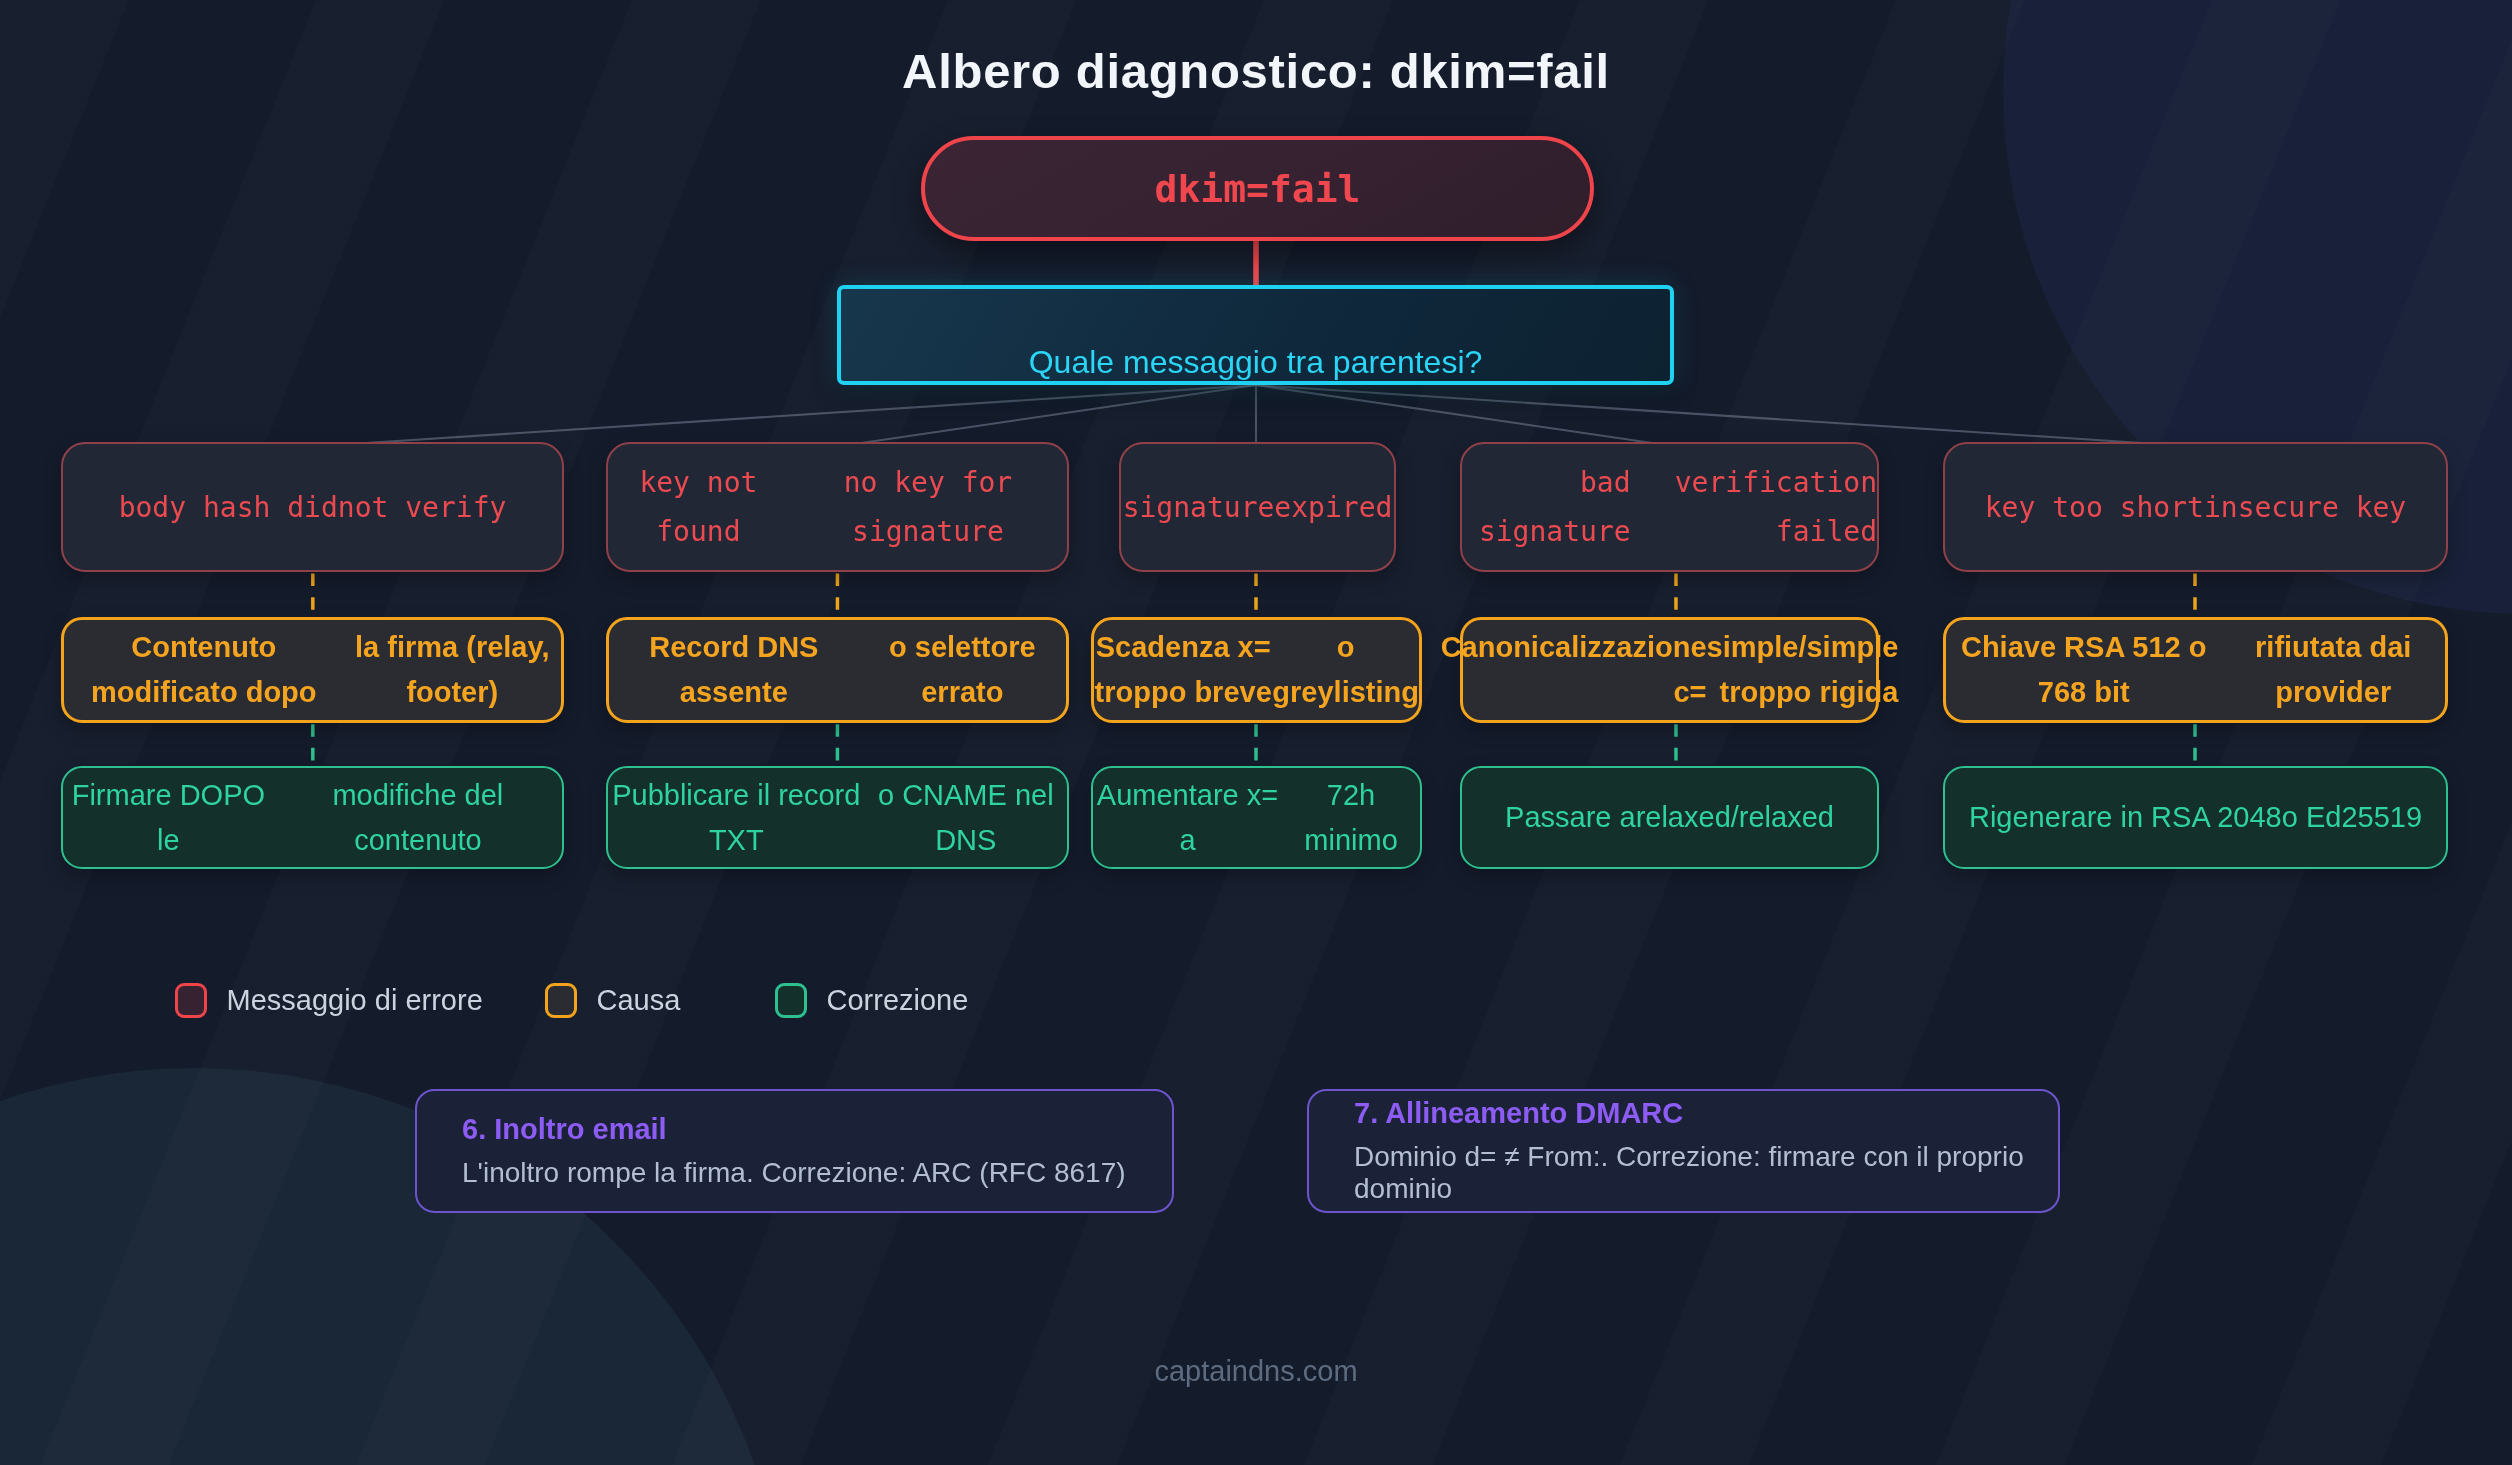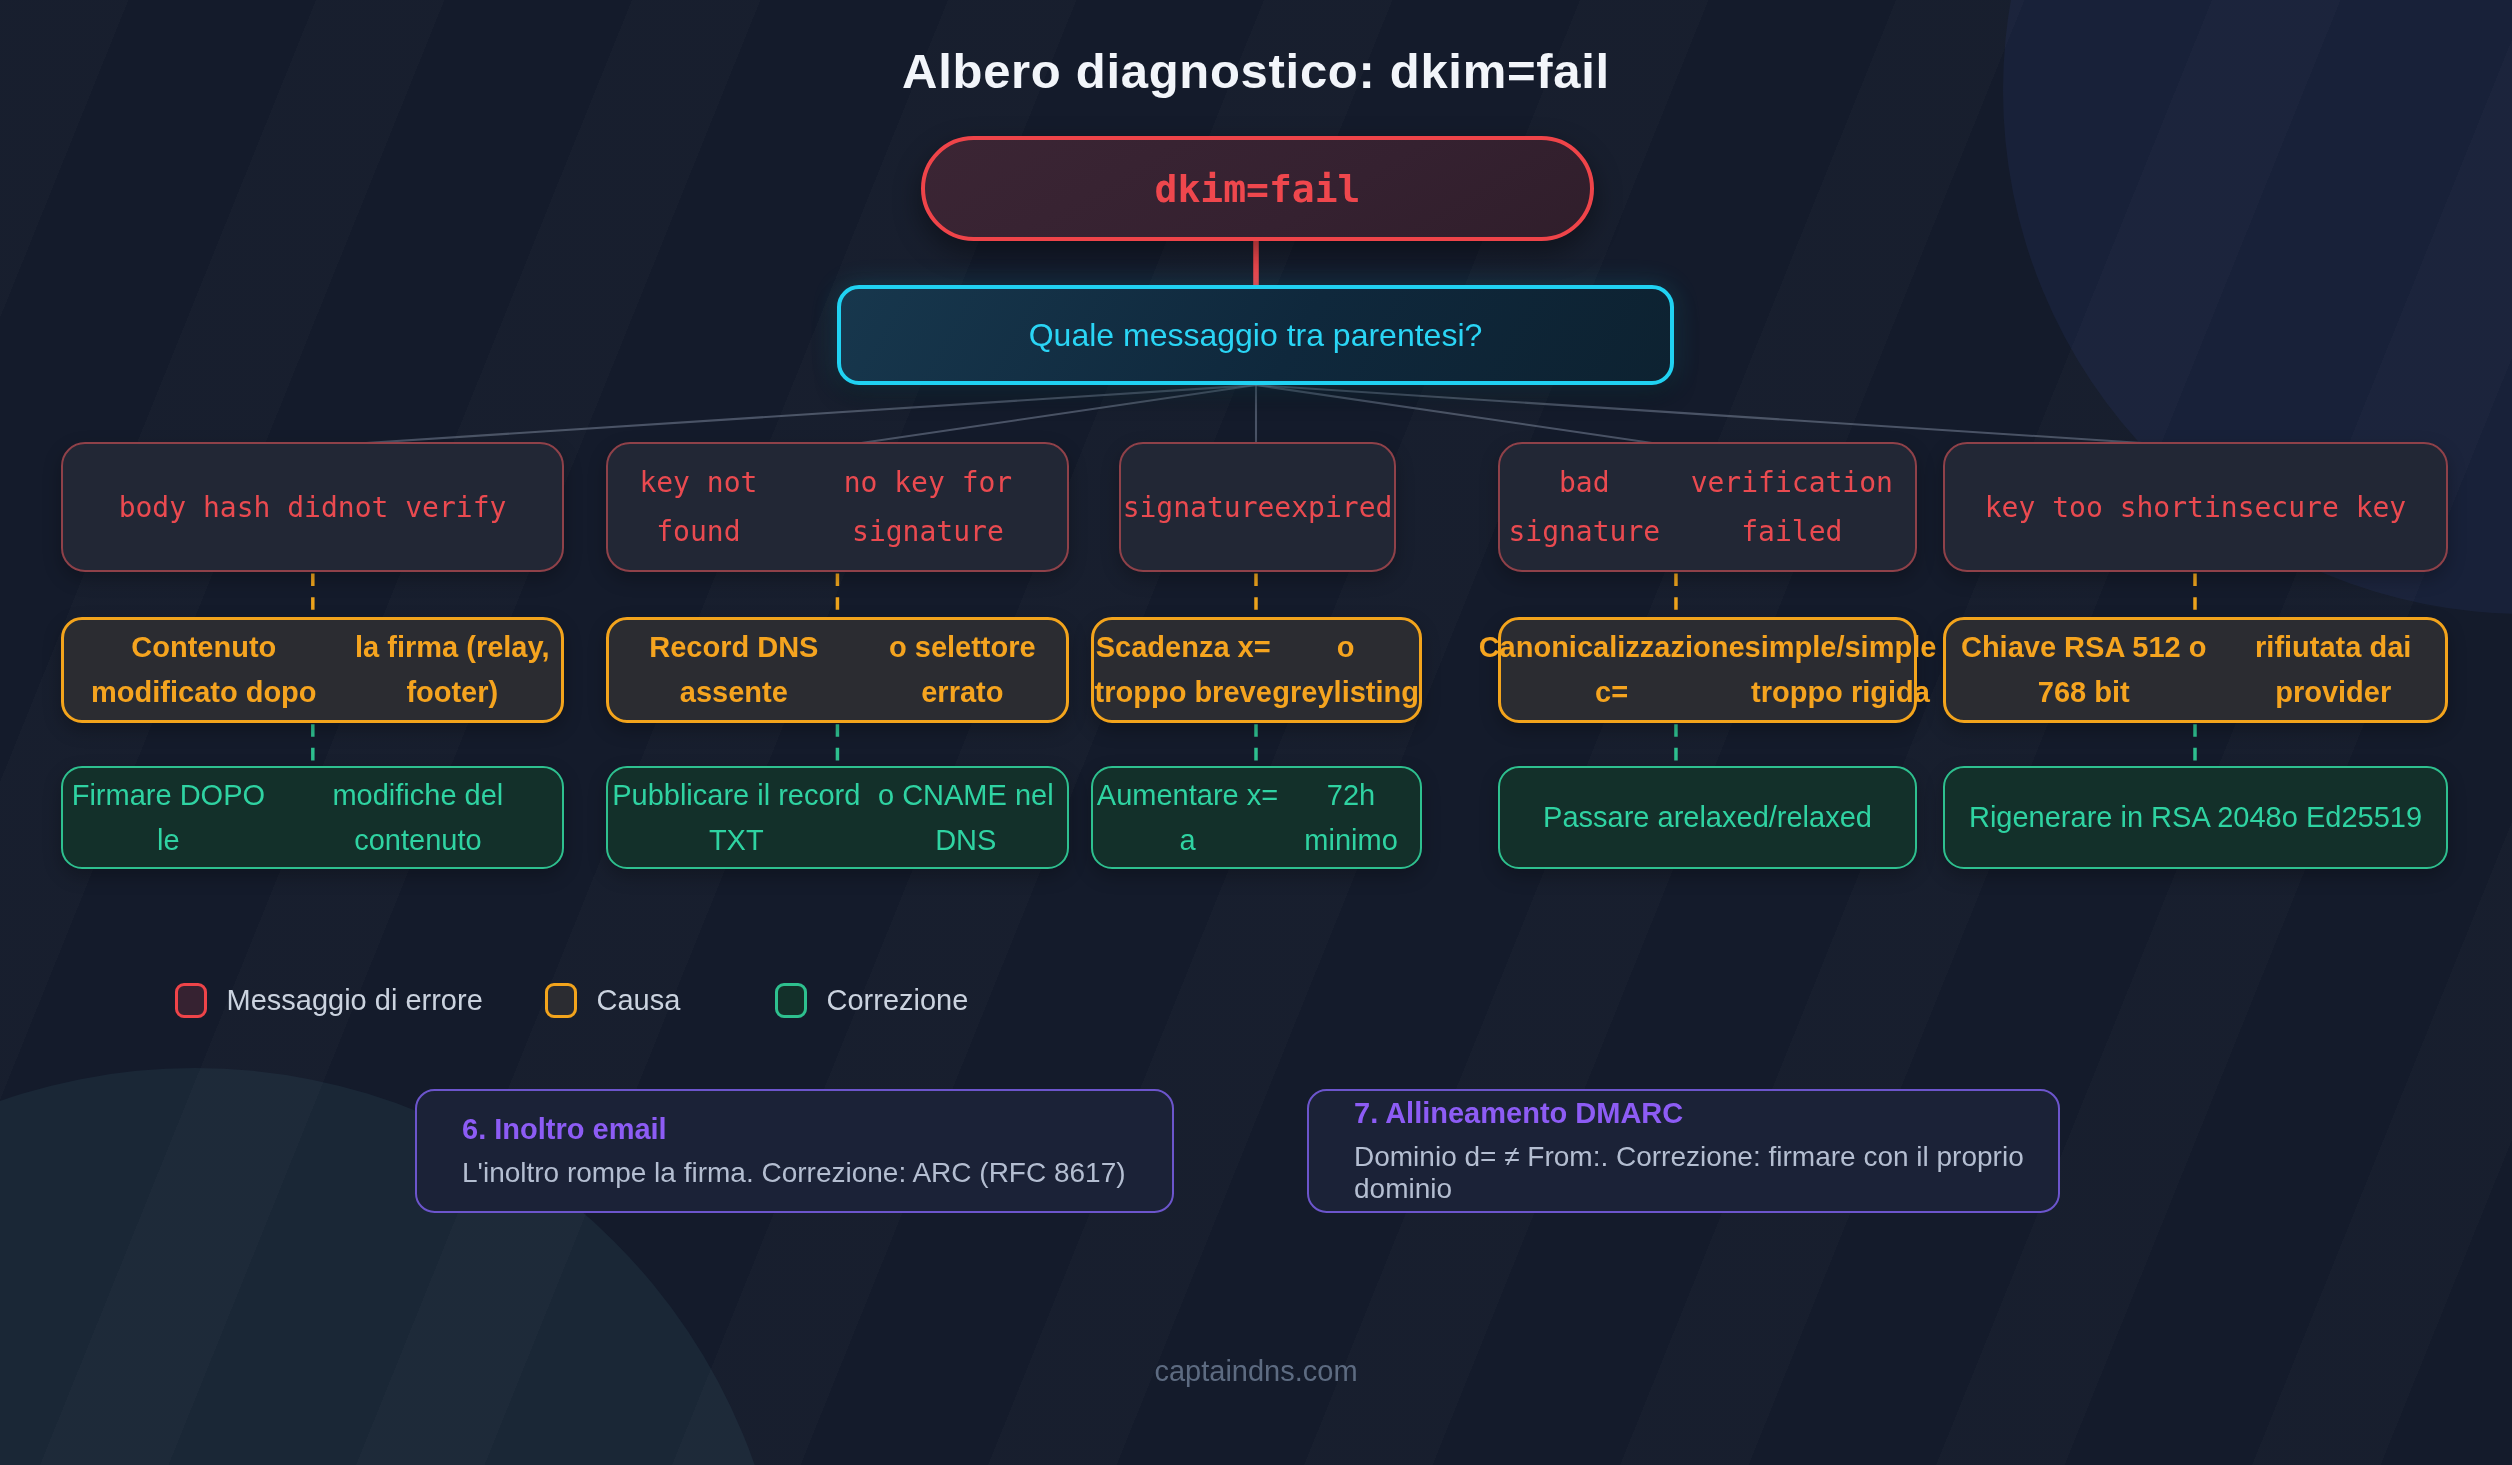--- a/index.html
+++ b/index.html
@@ -20,43 +20,43 @@
            font-size:49px; font-weight:700; color:#f2f5fa; letter-spacing:0.7px; }
 
   .root-pill { position:absolute; left:921px; top:136px; width:673px; height:105px;
                border:4.9px solid #ef4449; border-radius:56px;
                background:linear-gradient(150deg,#3b2534 0%,#352130 60%,#301e2b 100%);
                display:flex; align-items:center; justify-content:center;
                font-family:"DejaVu Sans Mono",monospace; font-weight:700; font-size:38px; color:#ef474d;
                box-shadow:0 11px 28px rgba(0,0,0,0.40); }
 
   .question { position:absolute; left:837px; top:285px; width:837px; height:100px;
-              border:4.2px solid #20d2f2; border-radius:22px;
+              border:4.2px solid #20d2f2; border-radius:7px;
               background:linear-gradient(120deg,#17374d 0%,#0f283c 55%,#0d2231 100%);
-              display:flex; align-items:center; justify-content:center;
+              display:flex; align-items:flex-end; justify-content:center;
               font-size:32px; font-weight:500; color:#2ad5f5;
               box-shadow:0 0 26.5px rgba(34,211,238,0.18), 0 11px 22px rgba(0,0,0,0.35); }
 
   .box { position:absolute; display:flex; flex-direction:row; justify-content:center;
          align-items:center; text-align:center; }
   .err  { top:442px; height:130px; background:#222735; border:2.8px solid #8f4149; border-radius:24px;
           font-family:"DejaVu Sans Mono",monospace; font-size:28px; line-height:1.75; color:#ea4a50;
           box-shadow:0 7px 18px rgba(0,0,0,0.25); }
   .cause{ top:617px; height:106px; background:#2b2c31; border:3.5px solid #f3a41c; border-radius:21px;
           font-size:29px; font-weight:600; line-height:1.55; color:#f5a41f;
           box-shadow:0 7px 18px rgba(0,0,0,0.25); }
   .fix  { top:766px; height:103px; background:#13302a; border:2.8px solid #2ec08f; border-radius:21px;
           font-size:29px; font-weight:500; line-height:1.55; color:#2fd3a2;
           box-shadow:0 7px 18px rgba(0,0,0,0.25); }
 
   .p1  { left:61px;   width:503px; }
   .p2  { left:606px;  width:463px; }
   .p3e { left:1119px; width:277px;justify-content:center; }
   .p3  { left:1091px; width:331px; }
-  .p4  { left:1498px; width:419px; }
+  .p4  { left:1460px; width:419px;text-align:right; }
   .p5  { left:1943px; width:505px; }
 
   .legend-item { position:absolute; top:983px; display:flex; align-items:center; gap:19.5px; }
   .lg1 { left:175px; } .lg2 { left:545px; } .lg3 { left:775px; }
   .swatch { width:32px; height:35px; border-radius:9px; border:3.5px solid; }
   .swatch.red   { border-color:#ef4449; background:#362231; }
   .swatch.amber { border-color:#f3a41c; background:#2b2c31; }
   .swatch.green { border-color:#2ec08f; background:#13302a; }
   .legend-label { font-size:29px; color:#cbd3df; }
 

